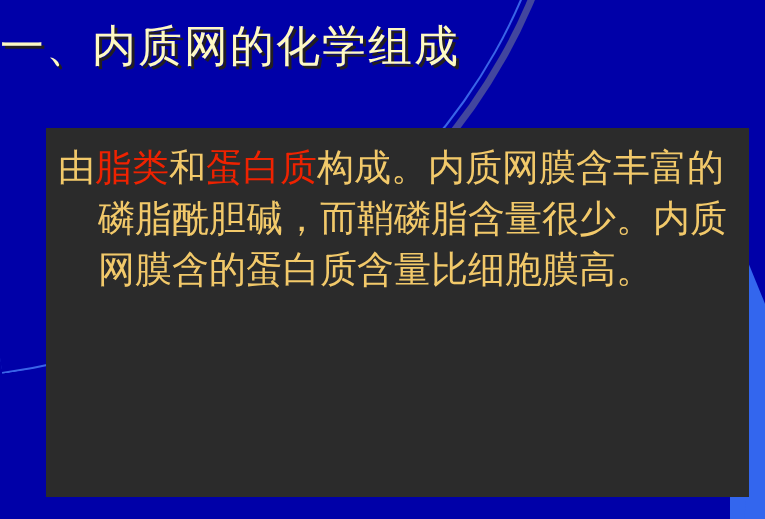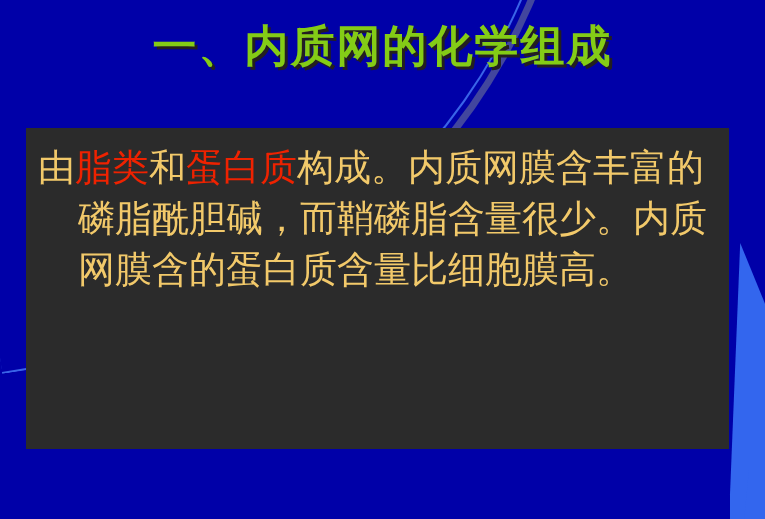--- a/index.html
+++ b/index.html
@@ -71,37 +71,36 @@
     height: 24px;
     background: #0000A8;
   }
 
   
   .title {
     position: absolute;
     left: 0;
     top: 24px;
     width: 765px;
-    text-align: center;
     font-size: 44px;
     line-height: 1.0;
     letter-spacing: 2px;
-    font-weight: bold;
-    color: #84cc16;
+    font-weight: normal;
+    color: #fef9c3;
     text-shadow: 3px 3px 0 #231f20;
     white-space: nowrap;
   }
 
   
   .panel {
     position: absolute;
-    left: 26px;
+    left: 46px;
     top: 128px;
     width: 703px;
-    height: 321px;
+    height: 369px;
     background: #2B2B2B;
     box-sizing: border-box;
     padding: 12px 8px 0 12px;
   }
   .para {
     font-size: 37px;
     line-height: 51px;
     color: #F2C96A;
     text-indent: 0;
     padding-left: 40px;

